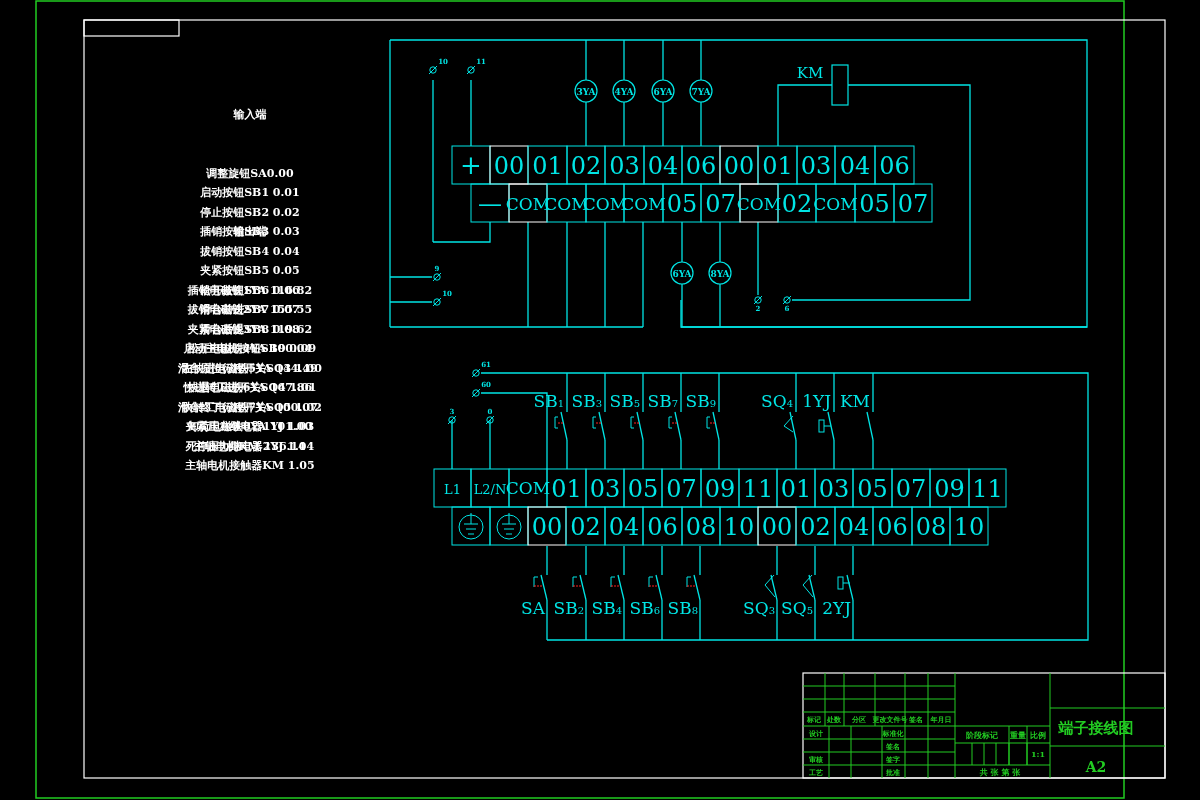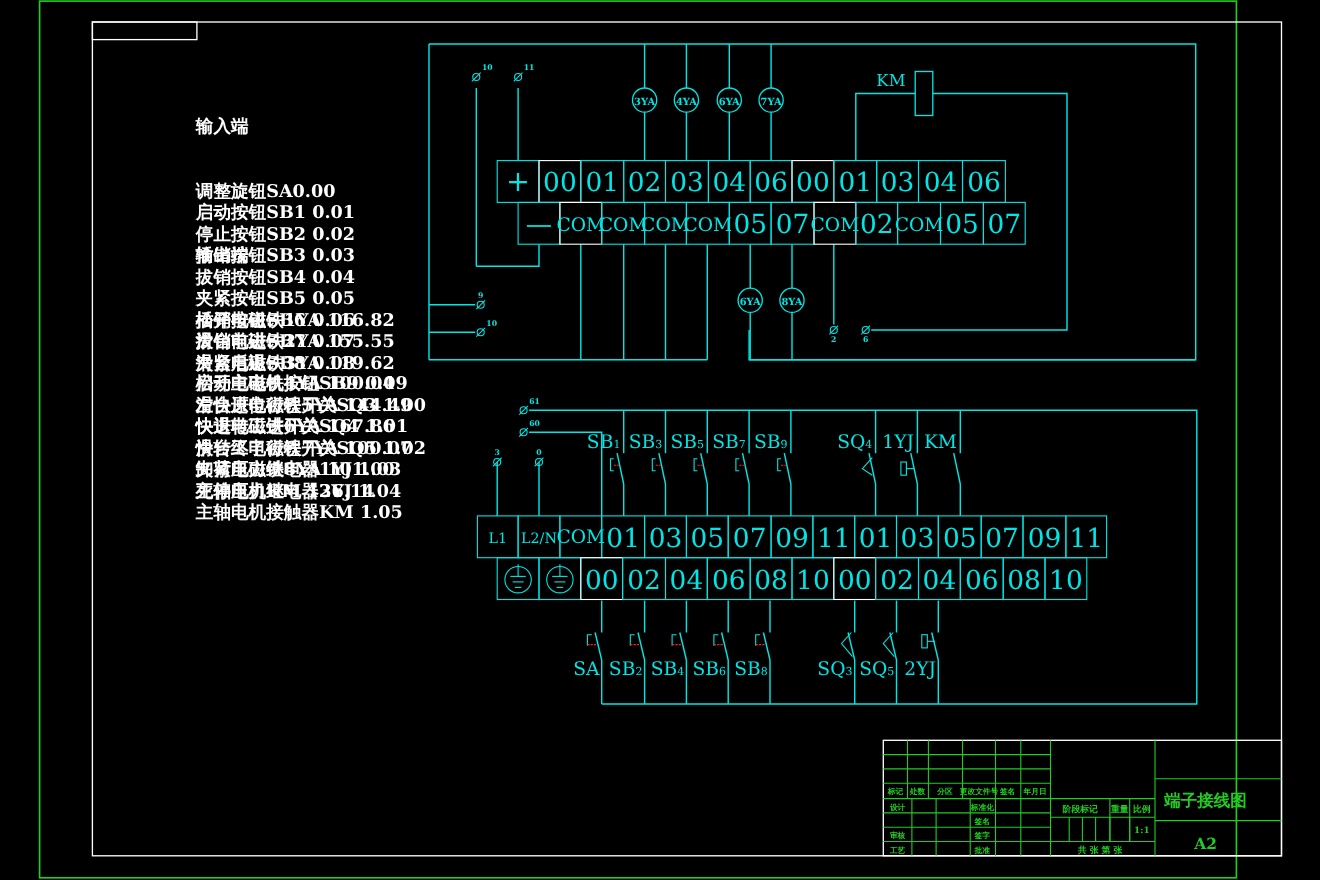--- a/index.html
+++ b/index.html
@@ -1,18 +1,18 @@
 <!DOCTYPE html>
 <html><head>
 <meta charset="utf-8">
 <style>
   html, body { margin:0; padding:0; background:#000; }
   body { width:1200px; height:800px; position:relative; overflow:hidden; font-family:"DejaVu Serif", serif; }
   #canvas { position:absolute; left:0; top:0; }
-  .legend { position:absolute; left:178px; top:66px; color:#fff; font-family:"DejaVu Serif", serif; font-size:16px; line-height:19.5px; white-space:pre; font-weight:bold; }
+  .legend { position:absolute; left:178px; top:66px; color:#fff; font-family:"DejaVu Serif", serif; font-size:11px; line-height:19.5px; white-space:pre; font-weight:bold;text-align:center; }
   .legend div { height:19.5px; }
   svg text { font-family:"DejaVu Serif", serif; }
 </style>
 </head>
 <body>
 
 <svg id="canvas" width="1200" height="800">
 
   <rect x="36" y="1" width="1088" height="797" fill="none" stroke="#22cc22" stroke-width="1.5"></rect>
   <rect x="84" y="20" width="1081" height="758" fill="none" stroke="#ffffff" stroke-width="1.2"></rect>

